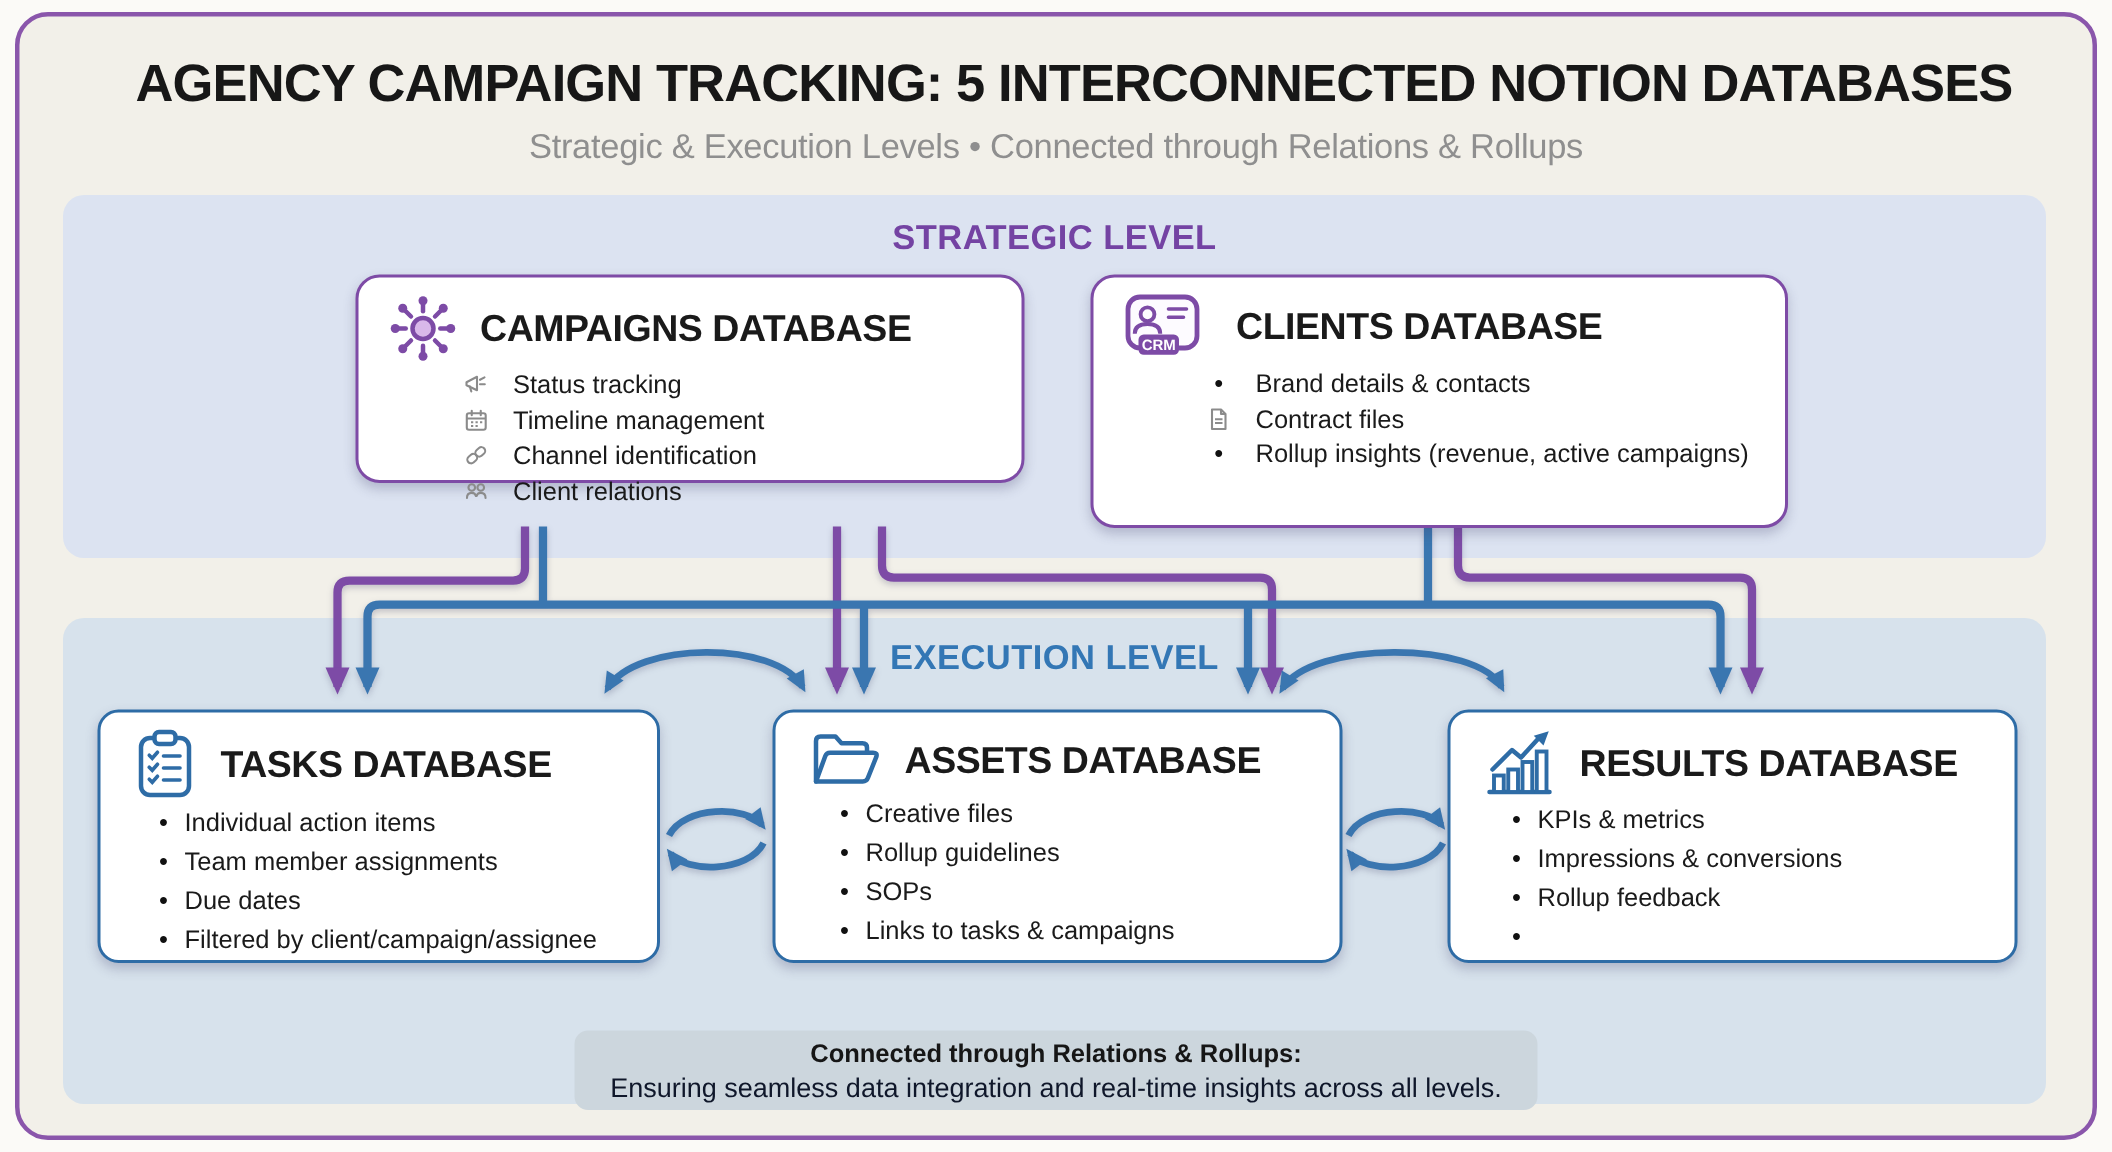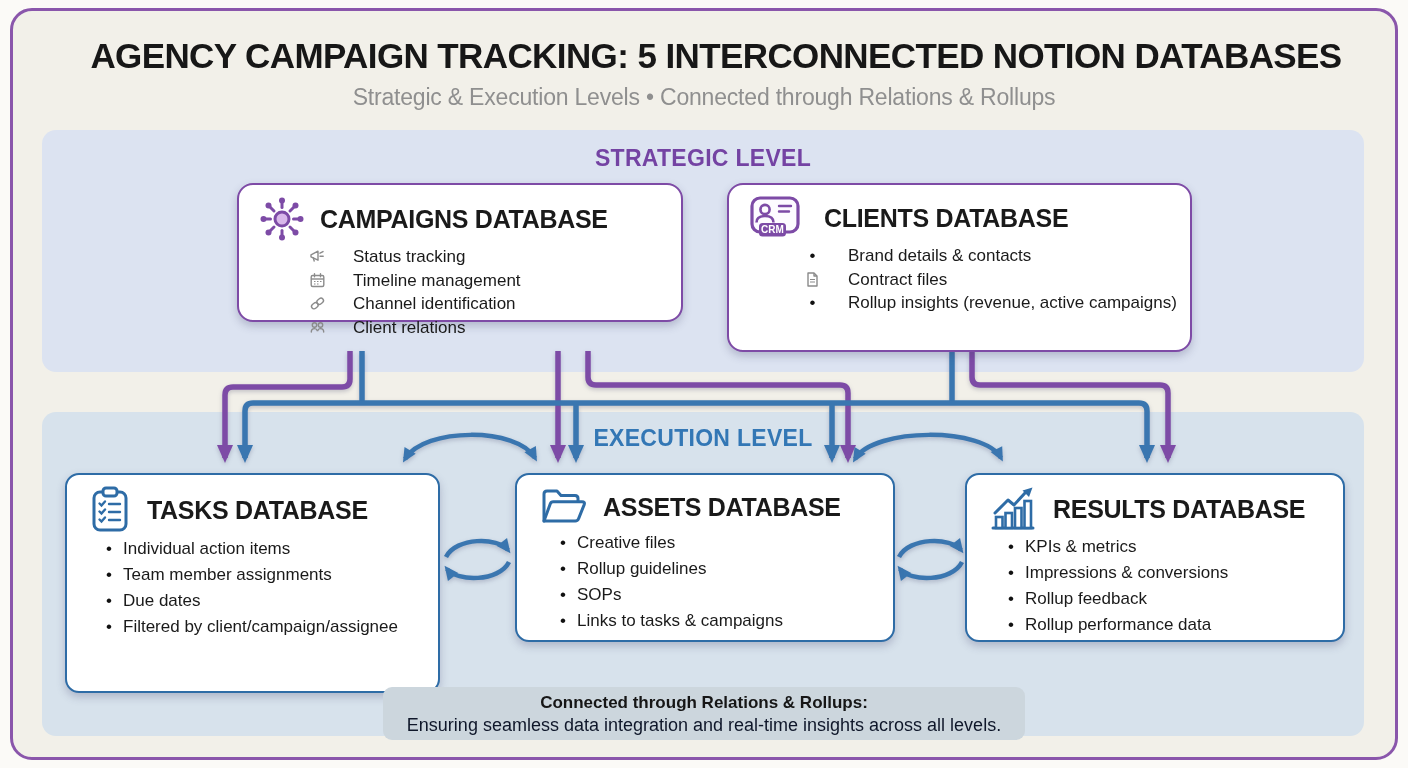--- a/index.html
+++ b/index.html
@@ -34,21 +34,21 @@
     box-shadow:0 4px 8px rgba(70,70,110,0.28); z-index:3;
   }
   .card.purple-border { border:2.5px solid #7e4ba6; }
   .card.blue-border { border:2.5px solid #2e6ca6; border-radius:14px; }
   .card-head { display:flex; align-items:center; gap:15px; padding:11px 14px 0 20px; }
   .card.blue-border .card-head { padding-left:22px; gap:16px; }
   .card-title { font-size:25px; font-weight:bold; letter-spacing:-0.3px; white-space:nowrap; }
   .card-list { display:flex; flex-direction:column; margin-top:3px; }
   .card.purple-border .card-list { padding-left:70px; }
   .card.blue-border .card-list { padding-left:36px; margin-top:2px; }
-  .item { display:flex; align-items:center; gap:27px; font-size:17px; line-height:23.5px; white-space:nowrap; }
+  .item { display:flex; align-items:center; gap:16px; font-size:17px; line-height:23.5px; white-space:nowrap; }
   .card.blue-border .item { line-height:26px; gap:8px; }
   .item .mini { width:17px; height:17px; flex:0 0 17px; display:inline-block; }
   .item .dot { width:17px; flex:0 0 17px; text-align:center; font-size:17px; color:#111; }
   .card.blue-border .item .dot { width:12px; flex:0 0 12px; }
   .arrows { position:absolute; left:0; top:0; z-index:2;
     filter:drop-shadow(0 2px 2px rgba(50,50,90,0.25)); }
   .note {
     position:absolute; left:383px; top:671px; width:642px; height:53px;
     background:#ccd6dd; border-radius:9px; z-index:3;
     display:flex; flex-direction:column; align-items:center; justify-content:center;margin-top:16px;
@@ -199,21 +199,21 @@
         </svg>
         <span>Contract files</span>
       </div>
       <div class="item">
         <span class="dot">•</span>
         <span>Rollup insights (revenue, active campaigns)</span>
       </div>
     </div>
   </div>
 
-  <div class="card blue-border" style="left:65px; top:473px; width:375px; height:220px;">
+  <div class="card blue-border" style="left:65px; top:473px; width:375px; height:169px;">
     <div class="card-head">
       <svg width="42" height="48" viewBox="0 0 42 48">
         <rect x="5" y="6" width="32" height="38" rx="6" fill="#ffffff" stroke="#2e6ca6" stroke-width="3"></rect>
         <rect x="14" y="2" width="14" height="8" rx="3" fill="#ffffff" stroke="#2e6ca6" stroke-width="3"></rect>
         <g fill="none" stroke="#2e6ca6" stroke-width="2.4" stroke-linecap="round">
           <path d="M10.5,17.5 L12.5,19.5 L16,15.5"></path>
             <path d="M20,18 L31,18"></path>
           <path d="M10.5,25.5 L12.5,27.5 L16,23.5"></path>
             <path d="M20,26 L31,26"></path>
           <path d="M10.5,33.5 L12.5,35.5 L16,31.5"></path>
@@ -293,21 +293,20 @@
       <div class="item">
         <span class="dot">•</span>
         <span>Impressions &amp; conversions</span>
       </div>
       <div class="item">
         <span class="dot">•</span>
         <span>Rollup feedback</span>
       </div>
       <div class="item">
         <span class="dot">•</span>
-        <span>Rollup performance data</span>
       </div>
     </div>
   </div>
 
   <div class="note">
     <div class="note-title">Connected through Relations &amp; Rollups:</div>
     <div class="note-body">Ensuring seamless data integration and real-time insights across all levels.</div>
   </div>
 </div>
 

